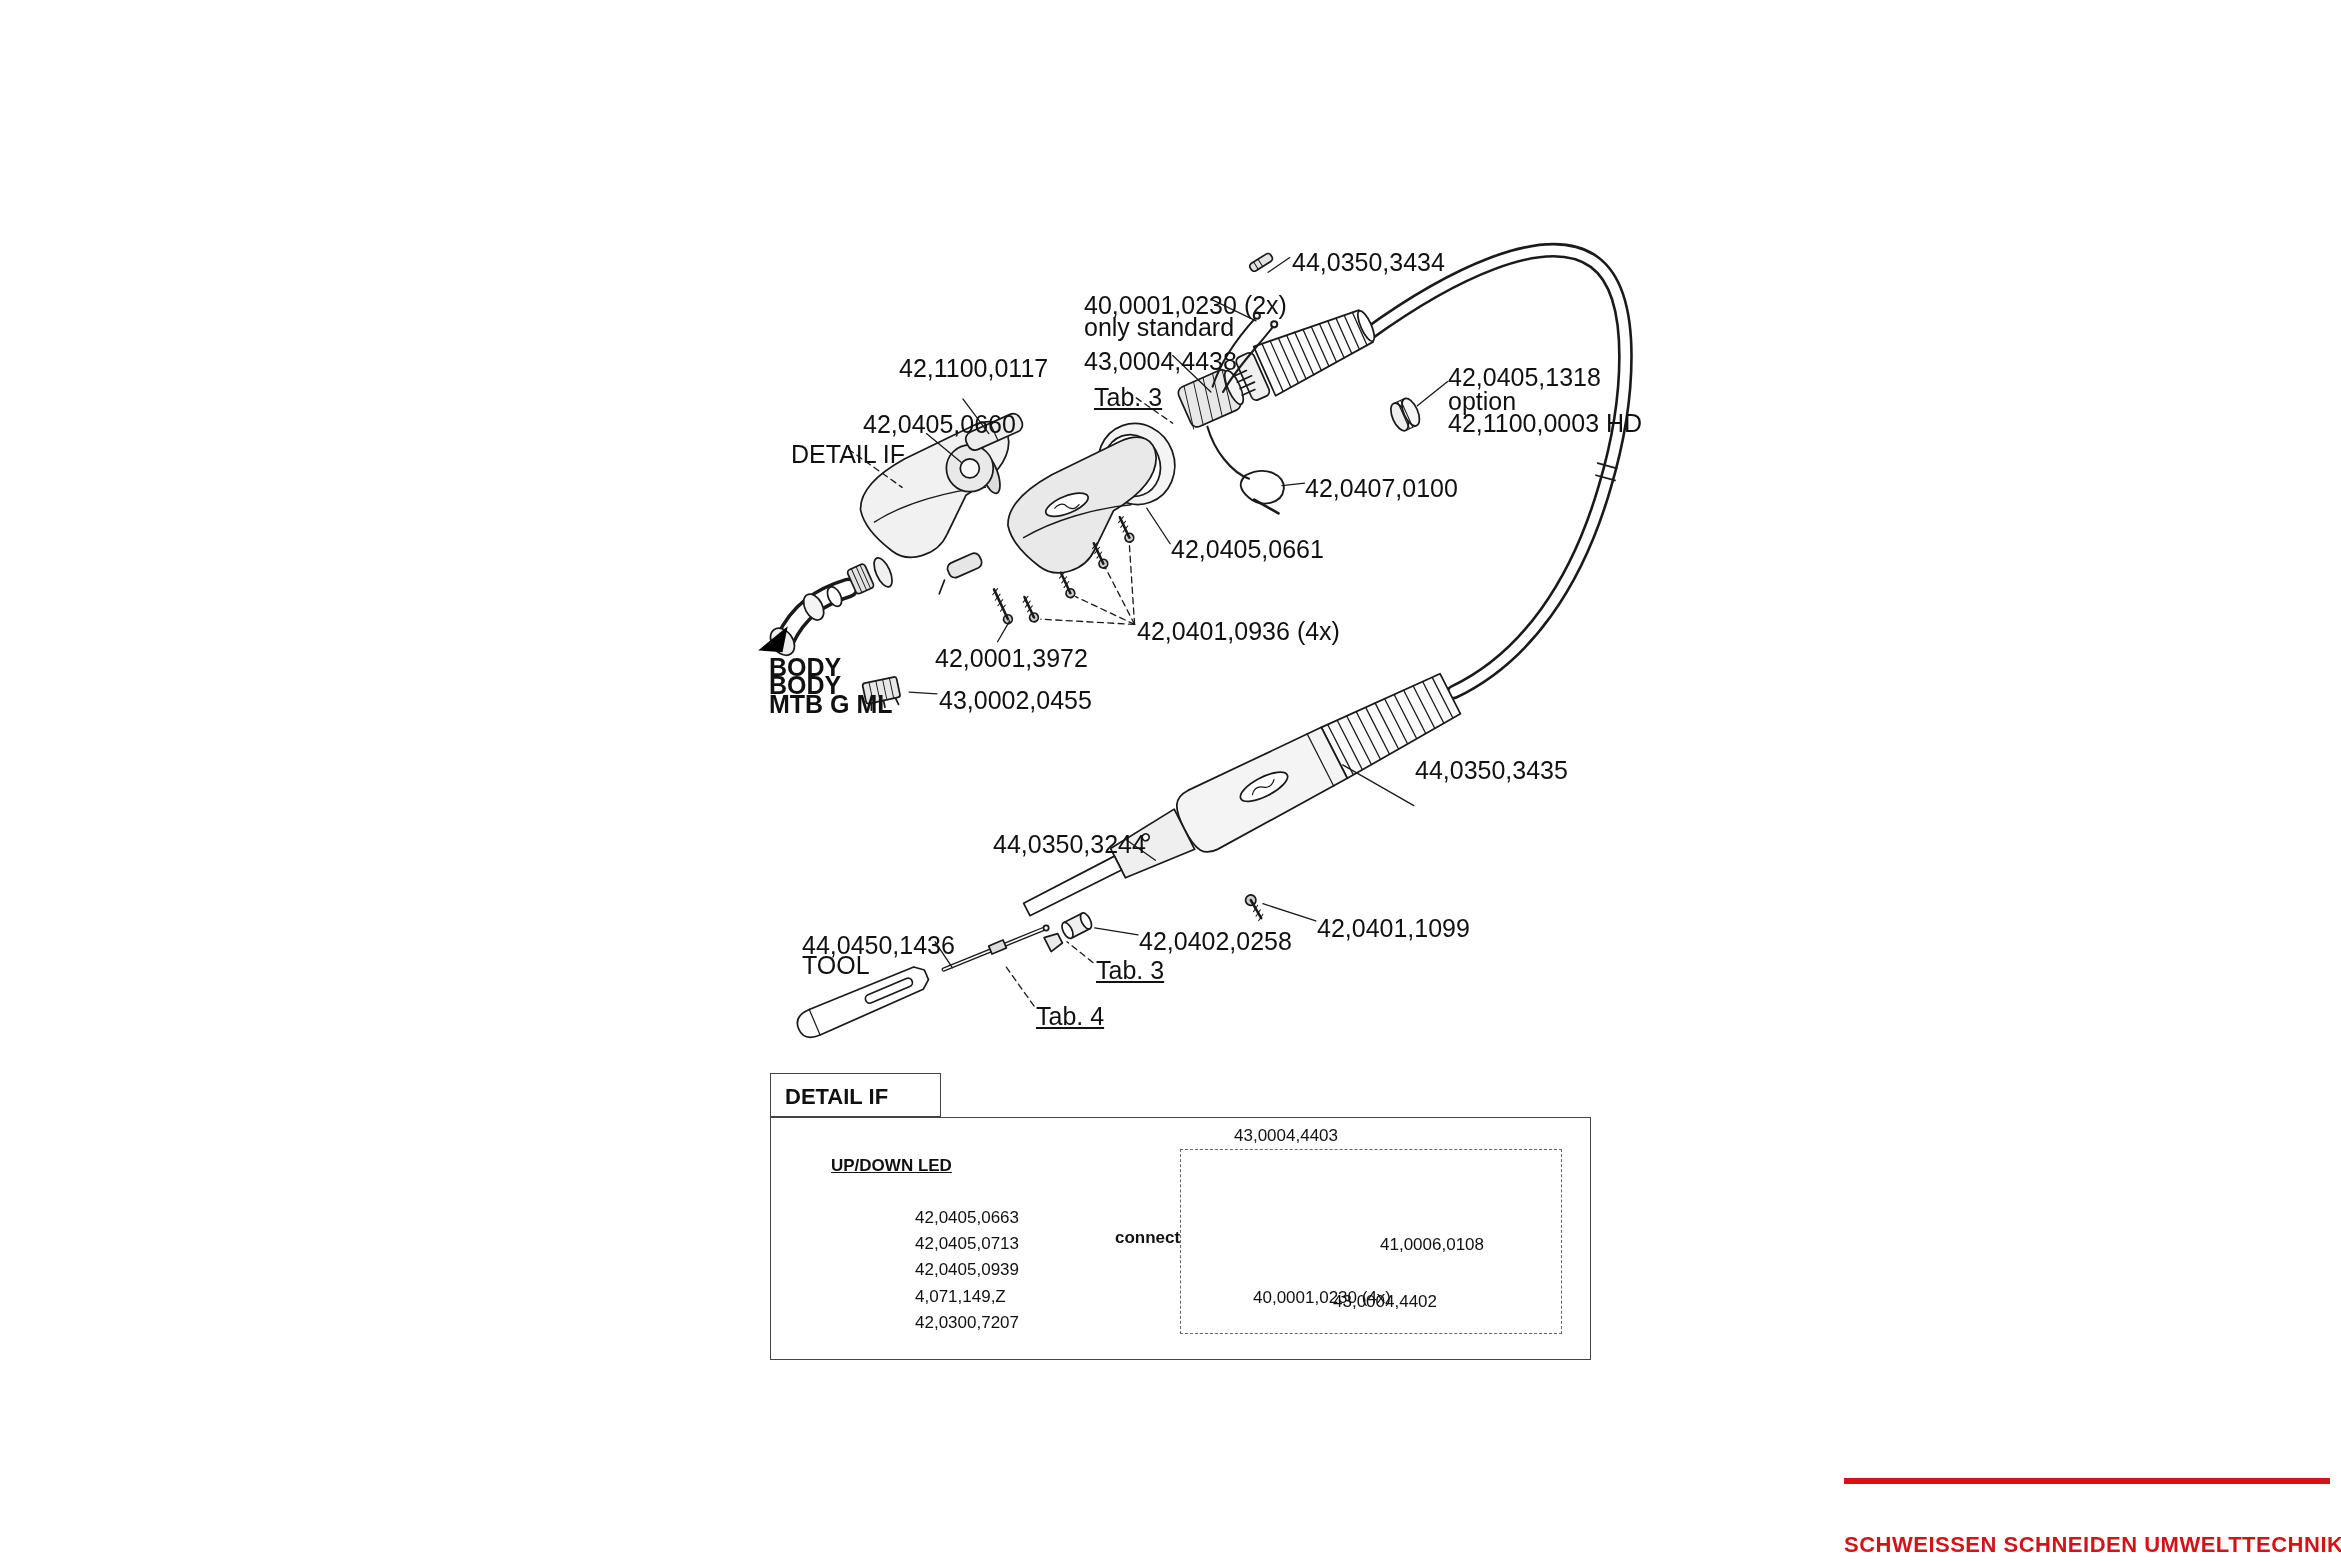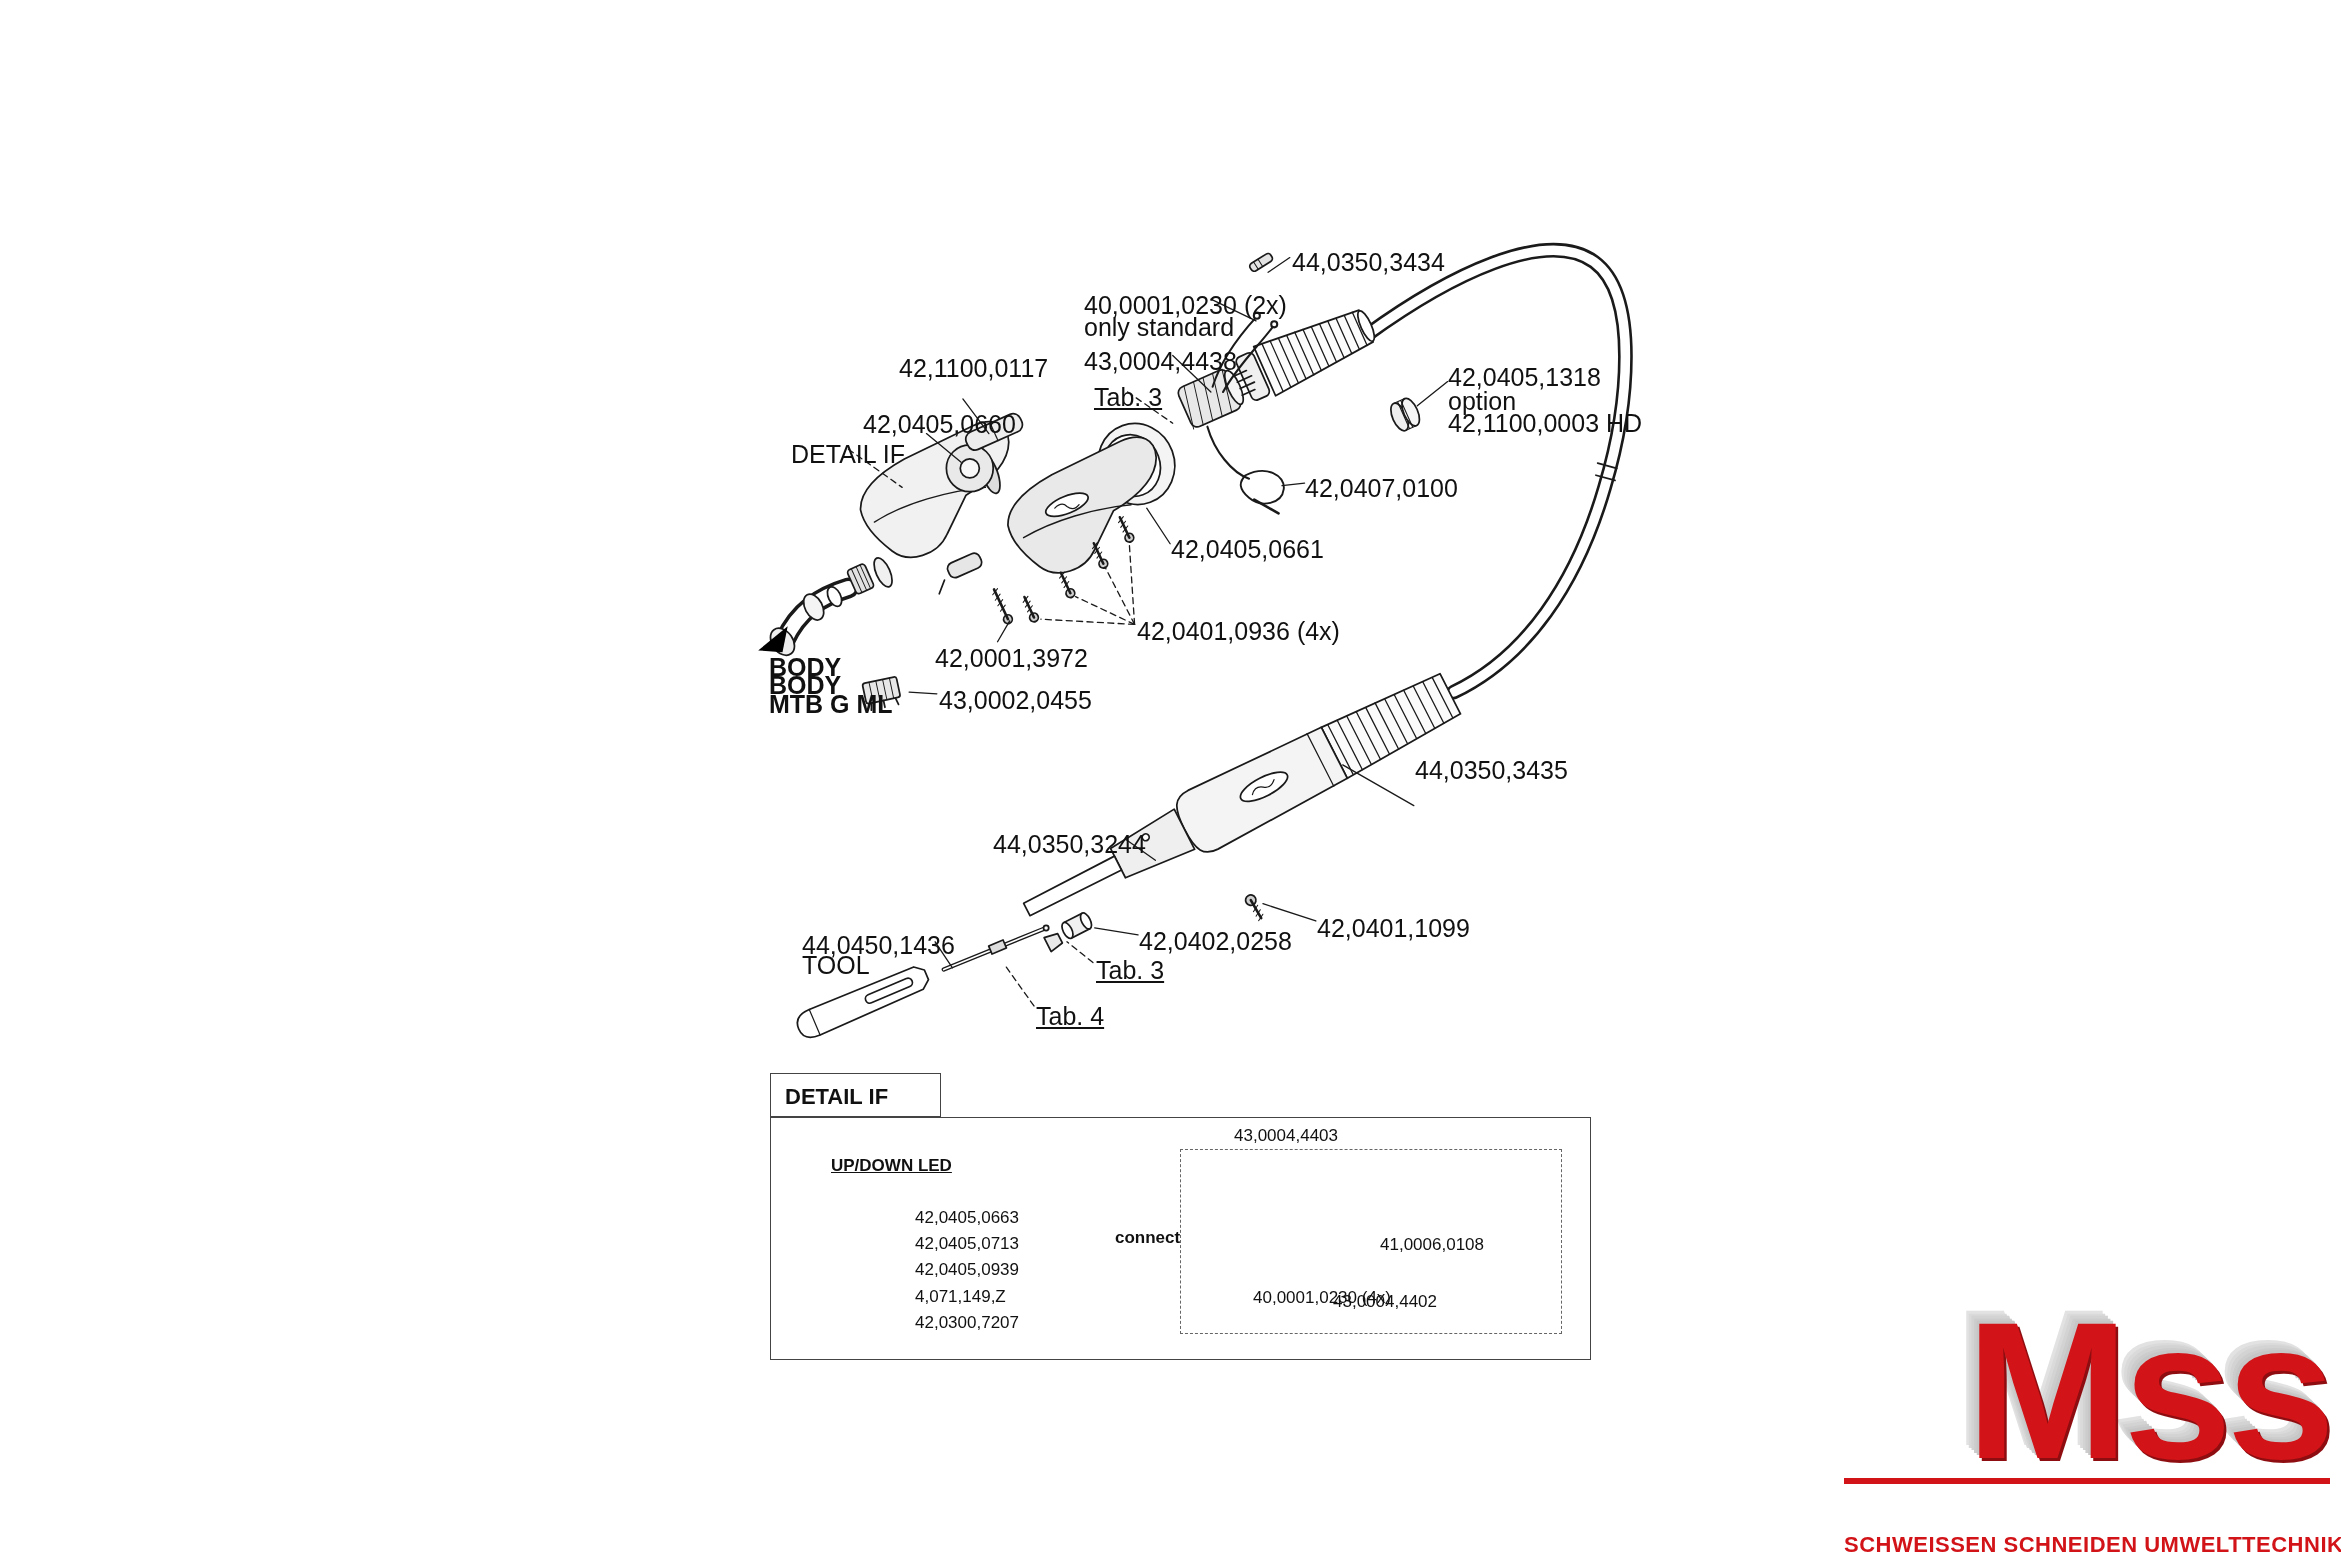--- a/index.html
+++ b/index.html
@@ -339,19 +339,18 @@
   <div class="lbl sm" style="left:915px;top:1260px">42,0405,0939</div>
   <div class="lbl sm" style="left:915px;top:1287px">4,071,149,Z</div>
   <div class="lbl sm" style="left:915px;top:1313px">42,0300,7207</div>
   <div class="lbl sm b" style="left:1115px;top:1228px">connect</div>
   <div class="lbl sm" style="left:1234px;top:1126px">43,0004,4403</div>
   <div class="lbl sm" style="left:1380px;top:1235px">41,0006,0108</div>
   <div class="lbl sm" style="left:1253px;top:1288px">40,0001,0230 (4x)</div>
   <div class="lbl sm" style="left:1333px;top:1292px">43,0004,4402</div>
 
   <div class="logo">
-    <div class="logo-text">Mss</div>
     <div class="logo-rule"></div>
     <div class="logo-caption">SCHWEISSEN SCHNEIDEN UMWELTTECHNIK</div>
   </div>
 
 </div>
 
 
 </body></html>

